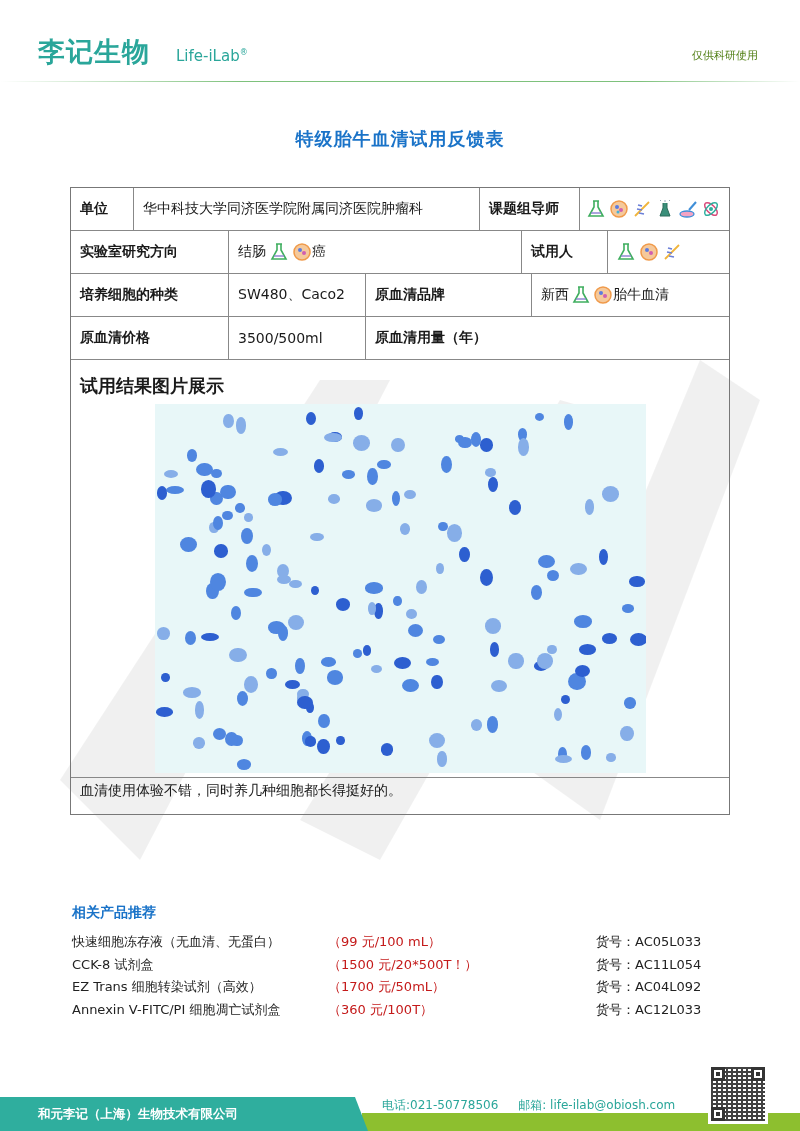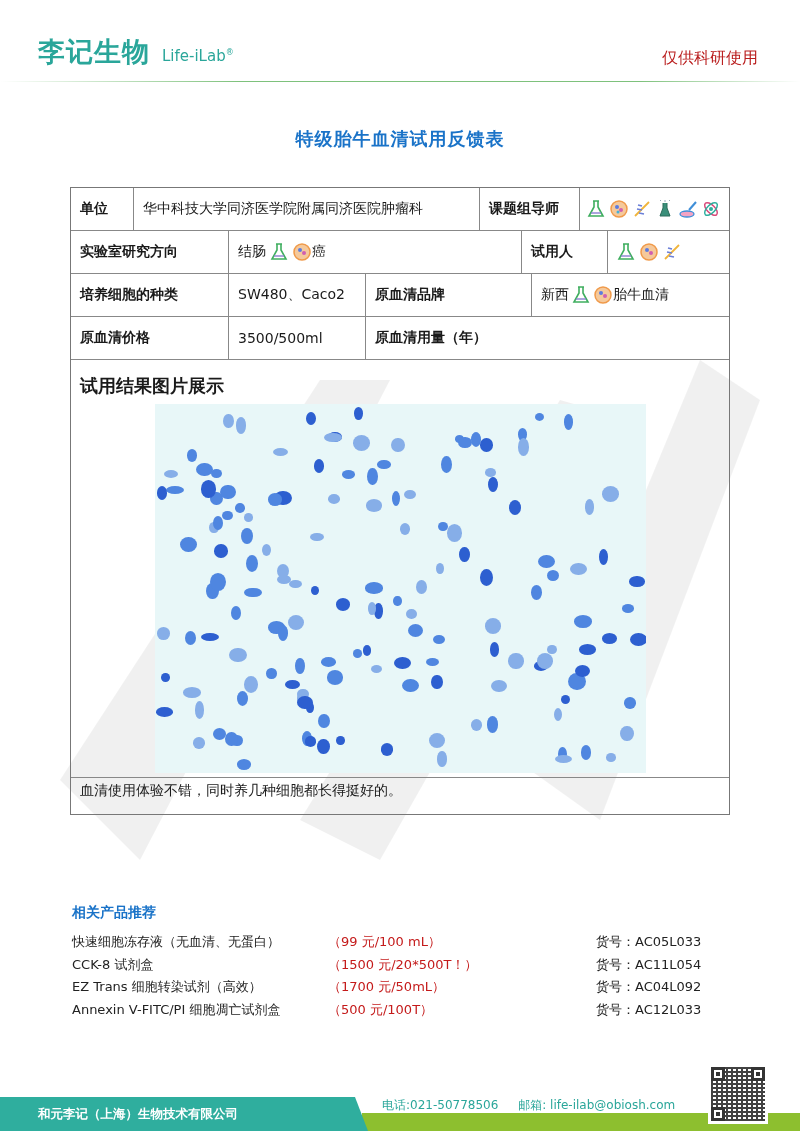--- a/index.html
+++ b/index.html
@@ -3,23 +3,23 @@
 <meta charset="utf-8">
 <style>
   * { box-sizing: border-box; margin: 0; padding: 0; }
   html, body { width: 800px; height: 1131px; background: #ffffff; overflow: hidden; }
   body { position: relative; font-family: "DejaVu Sans", "Liberation Sans", sans-serif; color: #1a1a1a; }
 
   
   .header { position: absolute; left: 0; top: 0; width: 800px; height: 86px; }
   .logo { position: absolute; left: 38px; top: 34px; display: flex; align-items: baseline; }
   .logo-cn { font-size: 27px; font-weight: bold; color: #2aa69a; letter-spacing: 1px; }
-  .logo-en { font-size: 15px; color: #2aa69a; margin-left: 12px; }
+  .logo-en { font-size: 15px; color: #2aa69a; margin-left: 26px; }
   .logo-en sup { font-size: 8px; }
-  .research-only { position: absolute; right: 42px; top: 48px; font-size: 16px; color: #b91c1c; }
+  .research-only { position: absolute; right: 42px; top: 48px; font-size: 11px; color: #4d7c0f; }
   .header-line { position: absolute; left: 0; top: 81px; width: 800px; height: 1px;
     background: linear-gradient(to right, #ffffff 0%, #7ec17c 30%, #7ec17c 80%, #ffffff 100%); }
 
   
   .title { position: absolute; left: 0; top: 127px; width: 800px; text-align: center;
     font-size: 18px; font-weight: bold; color: #1a73c8; letter-spacing: 1px; }
 
   
   .form-table { position: absolute; left: 70px; top: 187px; width: 660px; border: 1px solid #777; }
   .row { display: flex; border-bottom: 1px solid #888; height: 43px; }
@@ -359,21 +359,21 @@
     <span class="prod-price">（1500 元/20*500T！）</span>
     <span class="prod-code">货号：AC11L054</span>
   </div>
   <div class="prod-row">
     <span class="prod-name">EZ Trans 细胞转染试剂（高效）</span>
     <span class="prod-price">（1700 元/50mL）</span>
     <span class="prod-code">货号：AC04L092</span>
   </div>
   <div class="prod-row">
     <span class="prod-name">Annexin V-FITC/PI 细胞凋亡试剂盒</span>
-    <span class="prod-price">（500 元/100T）</span>
+    <span class="prod-price">（360 元/100T）</span>
     <span class="prod-code">货号：AC12L033</span>
   </div>
 </div>
 
 <div class="footer">
   <div class="footer-lime"></div>
   <div class="footer-green"></div>
   <div class="footer-company">和元李记（上海）生物技术有限公司</div>
 </div>
 <div class="footer-contact">

